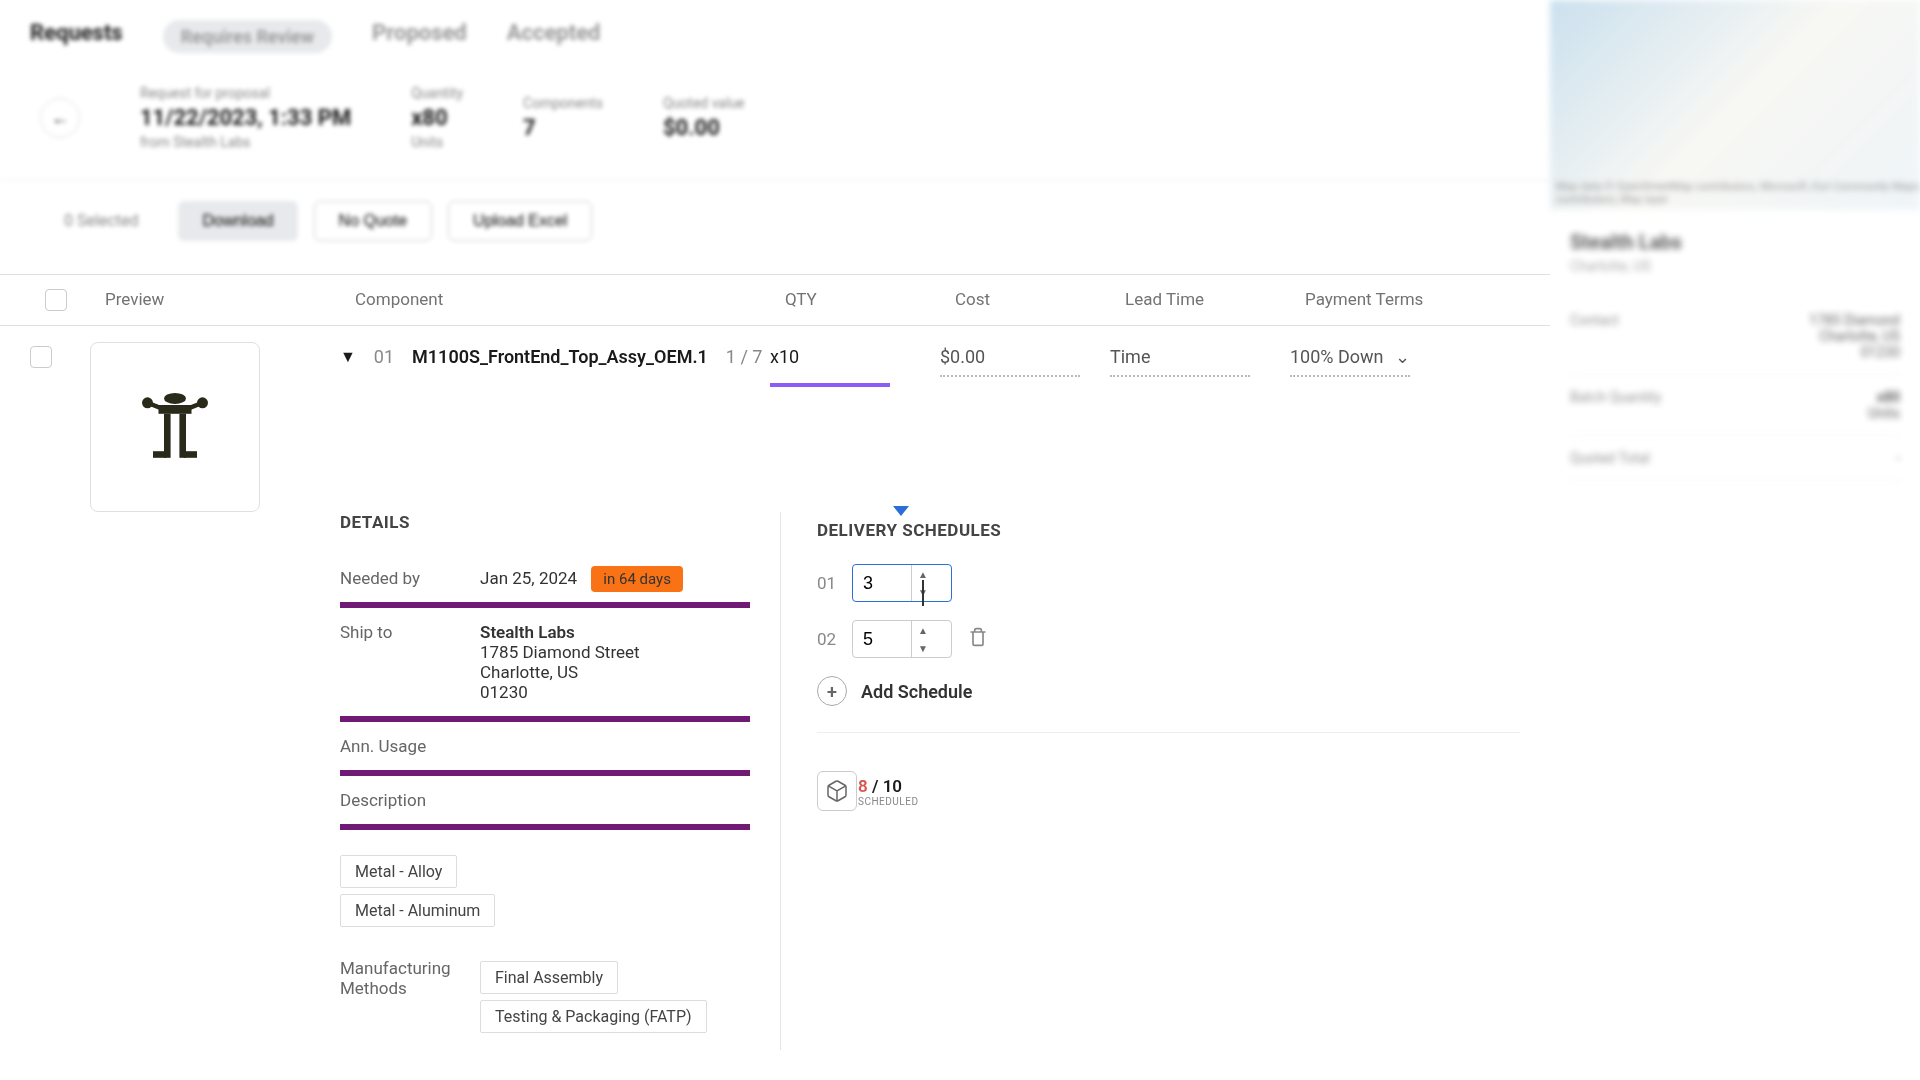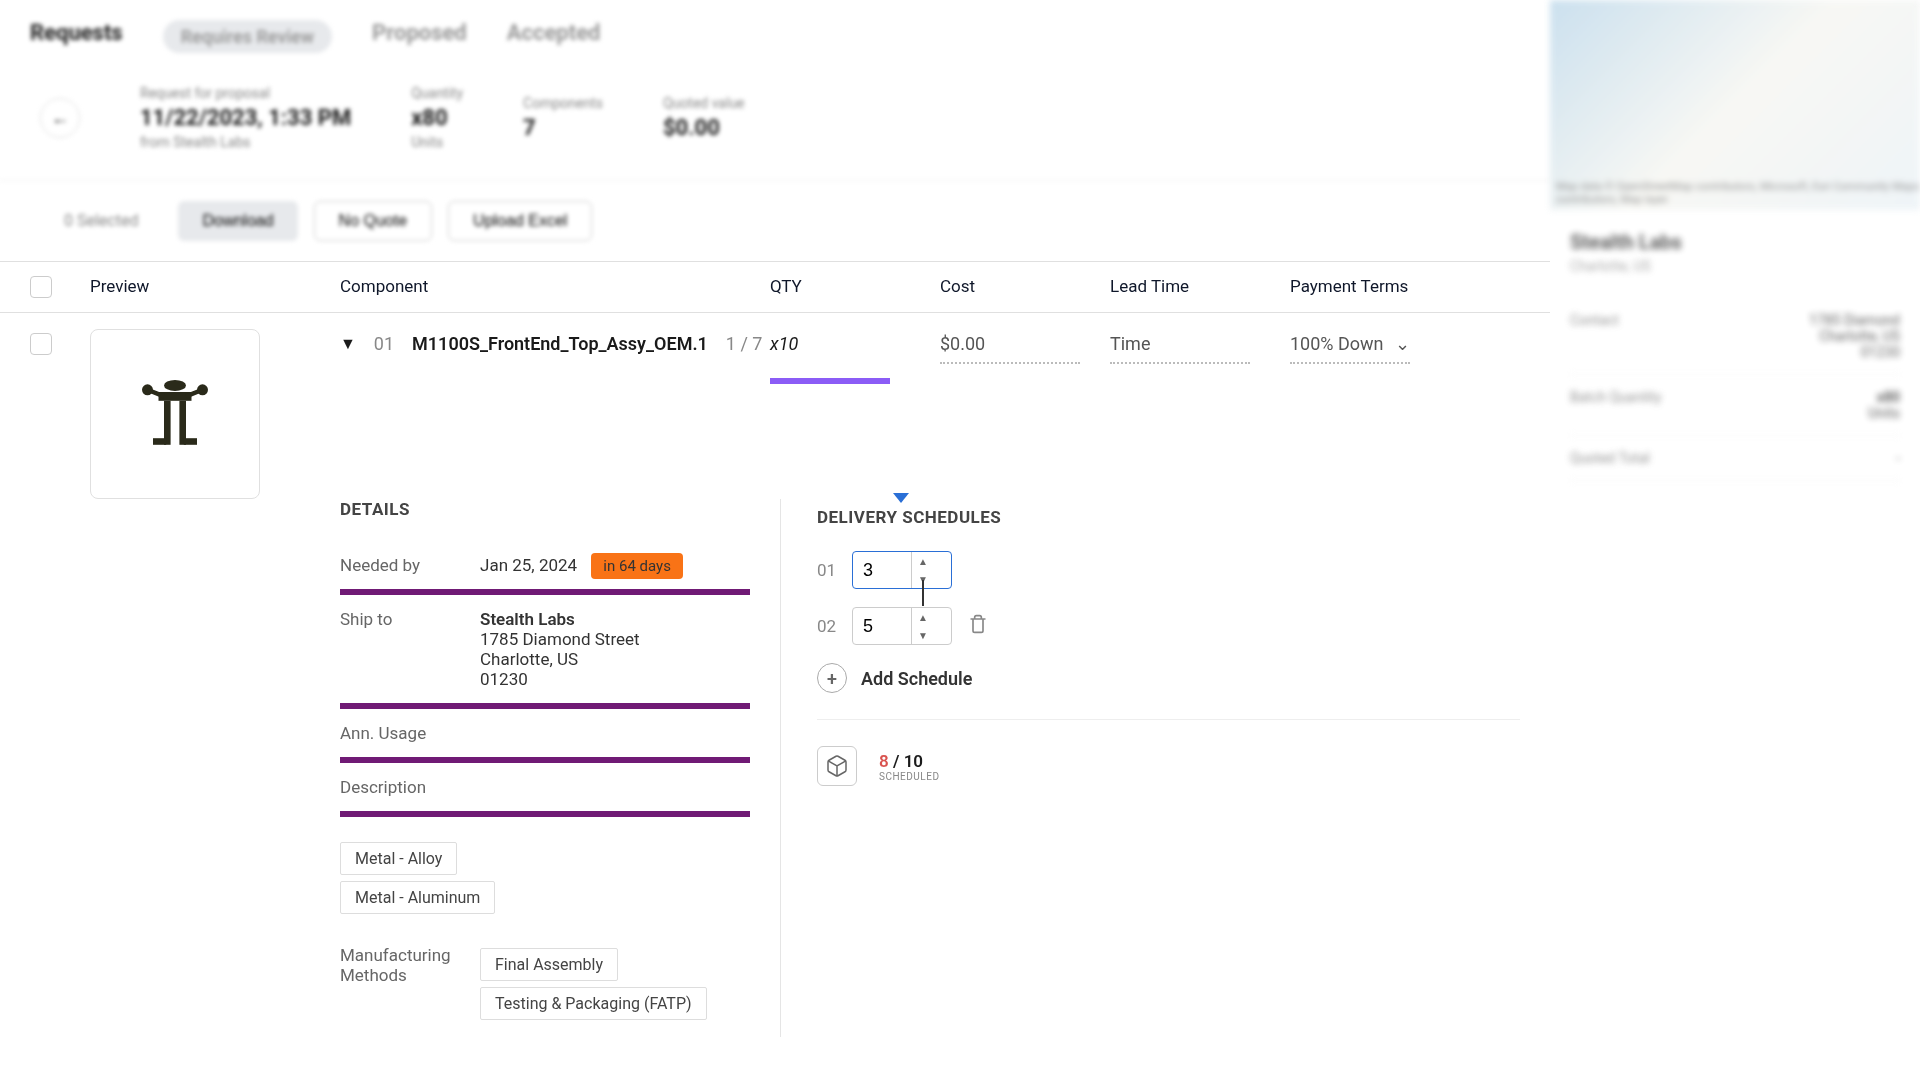--- a/index.html
+++ b/index.html
@@ -88,25 +88,26 @@
   border-radius: 6px;
   background: #fff;
   font-size: 16px;
 }
 .btn.ghost { color: #888; border: none; }
 .btn.fill { background: #e7e9ec; border: none; }
 
 .table-head {
   display: grid;
   grid-template-columns: 60px 250px 430px 170px 170px 180px 140px;
-  padding: 14px 30px;
+  padding: 14px 45px;
   border-top: 1px solid #e0e0e0;
   border-bottom: 1px solid #e0e0e0;
-  color: #0f172a;
+  color: #737373;
   font-size: 17px;
+  margin-top: 13px;
 }
 .checkbox {
   width: 22px; height: 22px;
   border: 1.5px solid #ccc;
   border-radius: 4px;
 }
 
 .row {
   display: grid;
   grid-template-columns: 60px 250px 430px 170px 170px 180px 140px;
@@ -121,24 +122,23 @@
   margin-top: -4px;
 }
 .preview-thumb svg { width: 110px; height: 110px; }
 .comp-line { display: flex; align-items: center; gap: 18px; font-size: 18px; }
 .expand-icon { font-size: 16px; }
 .comp-index { color: #888; }
 .comp-name { font-weight: 600; }
 .comp-count { color: #888; }
 .qty-cell {
   font-size: 18px;
-  border-bottom: 6px solid #8b5cf6;
-  padding-bottom: 24px;
+  border-bottom: 4px solid #8b5cf6;
+  padding-bottom: 16px;
   width: 120px;
-  font-style: italic;
 }
 .cost-cell, .time-cell, .pay-cell {
   font-size: 18px;
   color: #555;
   border-bottom: 2px dotted #bbb;
   padding-bottom: 8px;
   width: 140px;
 }
 .pay-cell { width: 120px; display: flex; justify-content: space-between; }
 
@@ -269,24 +269,24 @@
   width: 30px; height: 30px;
   border: 1.5px solid #aaa;
   border-radius: 50%;
   display: flex; align-items: center; justify-content: center;
   font-size: 18px;
   color: #666;
 }
 .sched-summary {
   border-top: 1px solid #eee;
   margin-top: 26px;
-  padding-top: 26px;
+  padding-top: 38px;
   display: flex;
   align-items: center;
-  gap: 22px;
+  gap: 1px;
 }
 .box-icon {
   width: 40px; height: 40px;
   border: 1.5px solid #ccc;
   border-radius: 6px;
   display: flex; align-items: center; justify-content: center;
   font-size: 20px;
 }
 .sched-stat .frac { font-size: 17px; font-weight: 600; }
 .sched-stat .frac .cur { color: #d9534f; }

